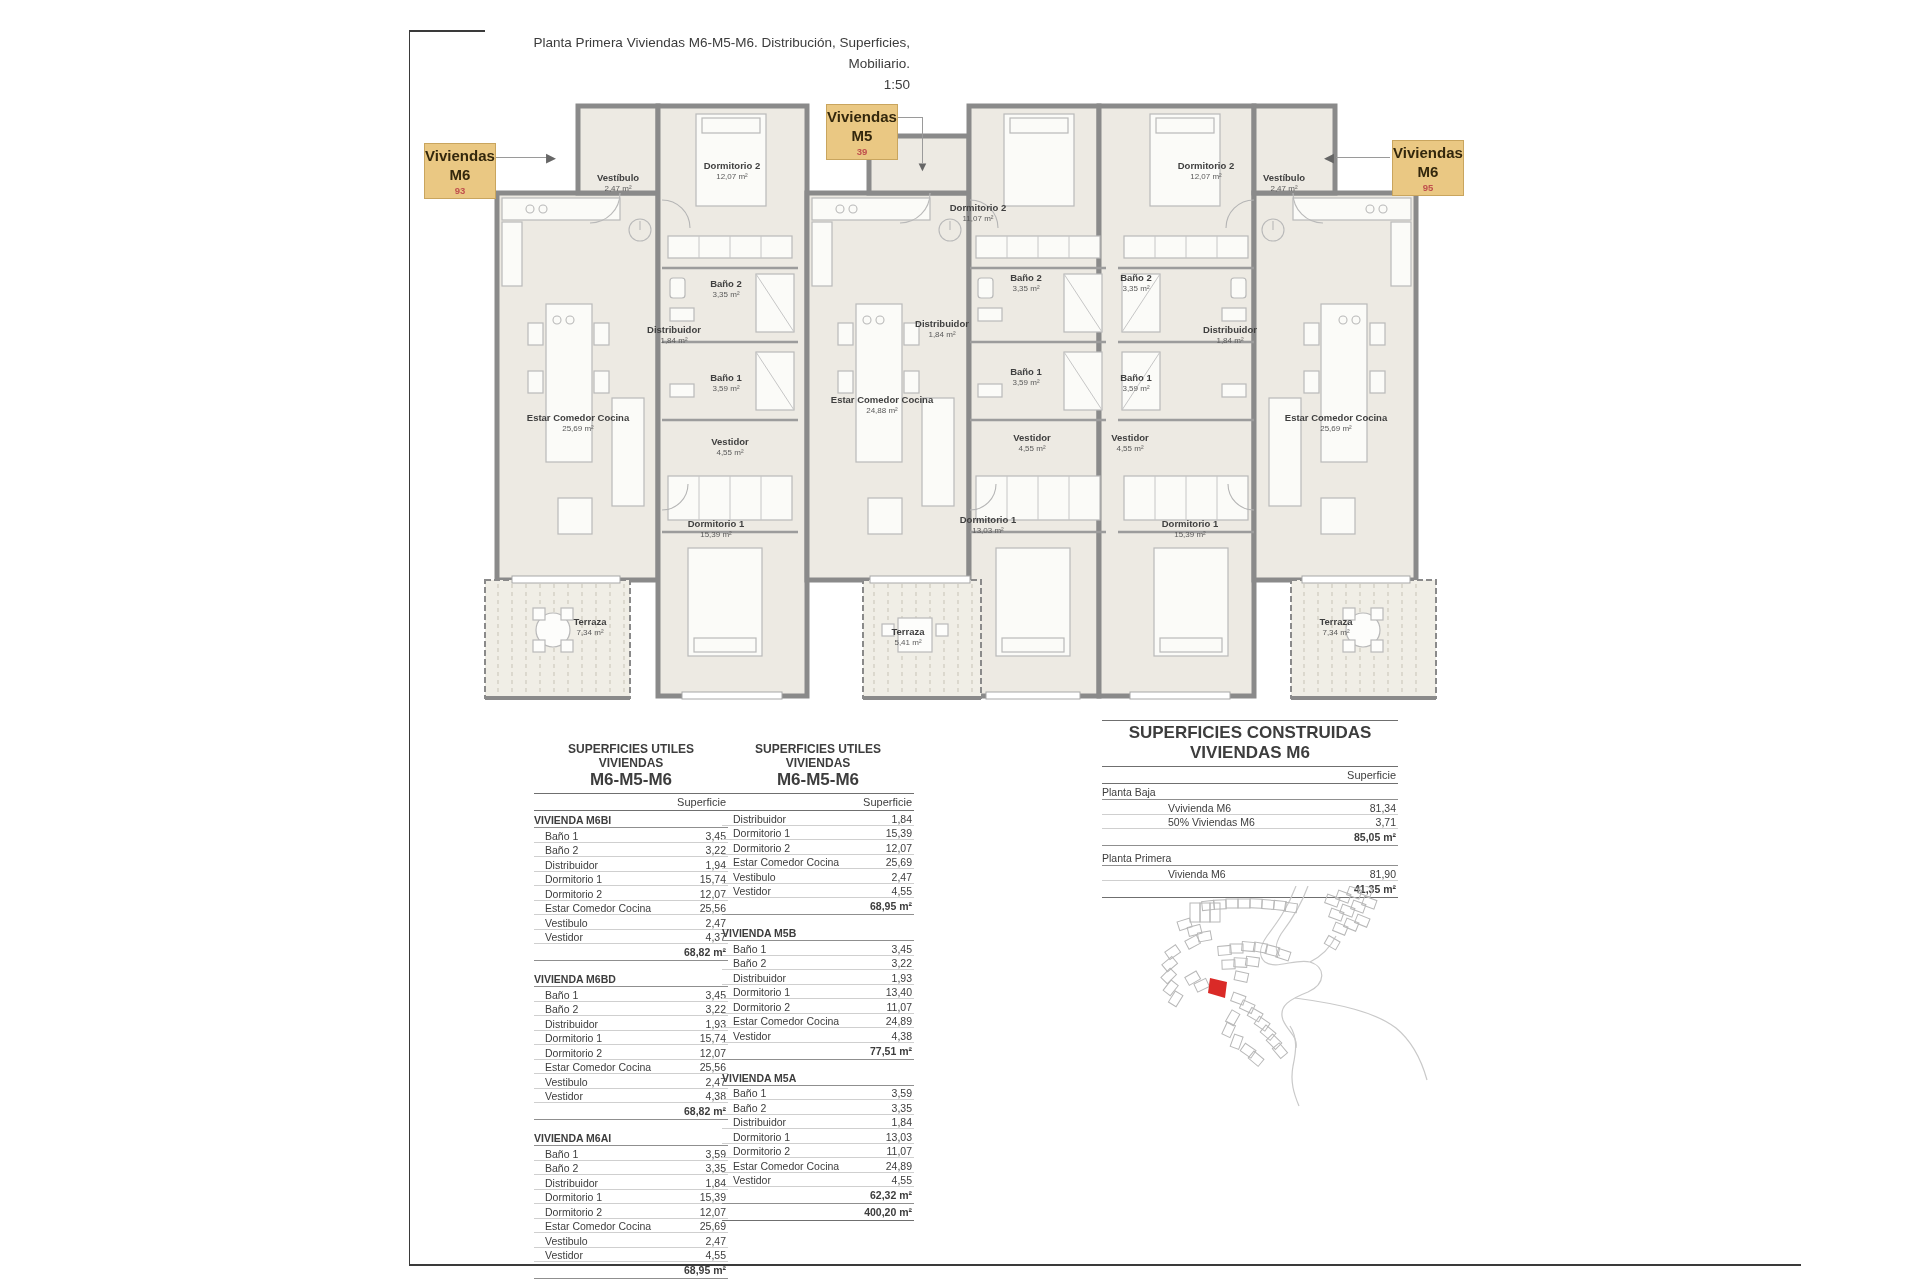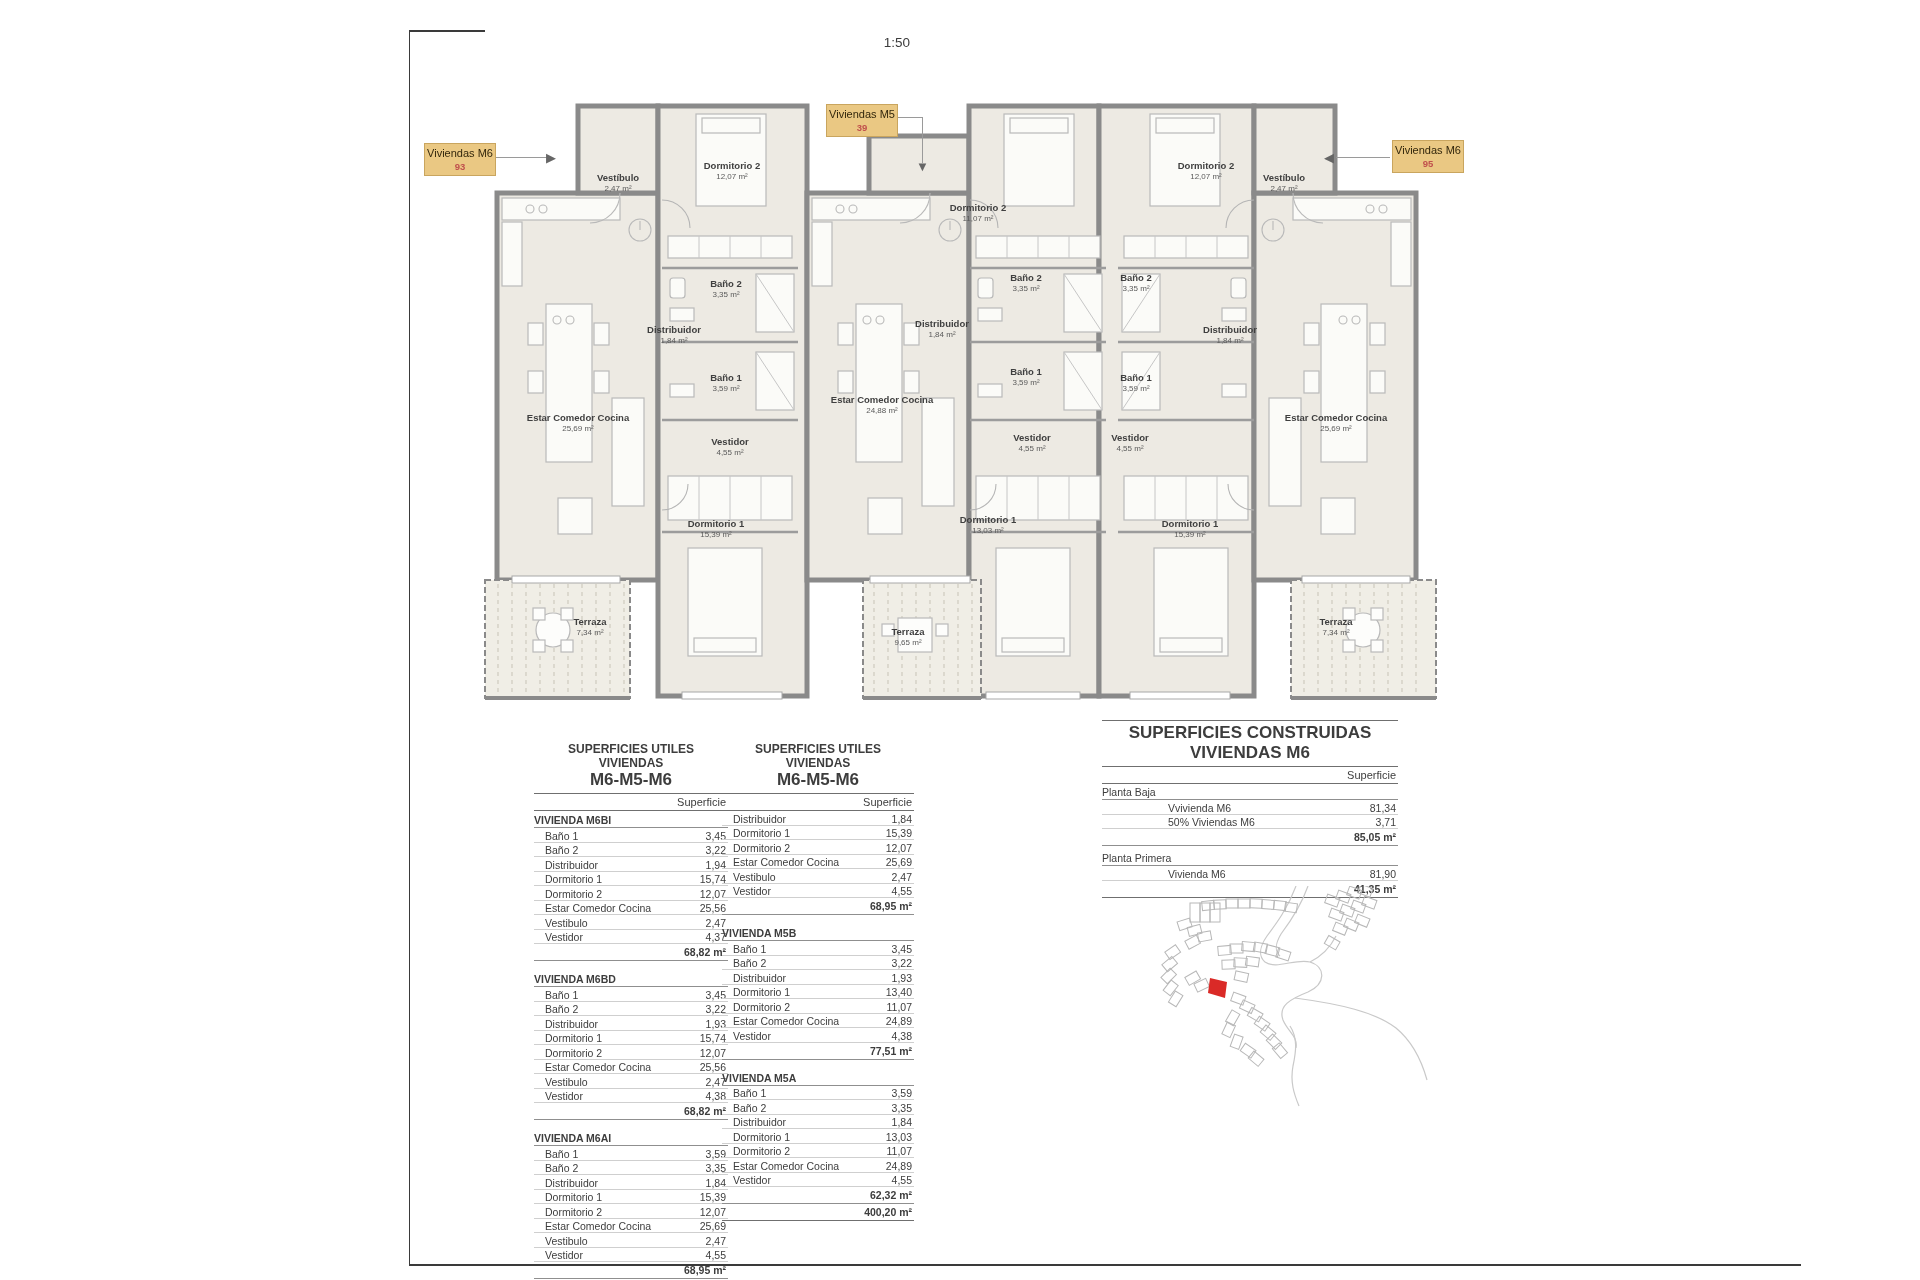--- a/index.html
+++ b/index.html
@@ -11,21 +11,21 @@
   #title-block{position:absolute;left:498px;top:33px;width:412px;text-align:right;
                font-size:13.5px;color:#3c3c3c;line-height:1.55}
   
   #plan{position:absolute;left:430px;top:80px;width:1060px;height:650px}
   #plan svg{position:absolute;left:0;top:0}
   .rl{position:absolute;text-align:center;transform:translate(-50%,0);line-height:1.3;white-space:nowrap}
   .rl .rn{font-size:9.5px;font-weight:700;color:#3f3f3f}
   .rl .ra{font-size:8px;color:#5a5a5a}
   .utag{position:absolute;width:70px;background:#EAC883;border:1px solid #c9a55e;
         text-align:center;padding:3px 0 2px;line-height:1.25;z-index:3}
-  .utag .utn{font-size:11px;font-weight:400;color:#33270c}
+  .utag .utn{font-size:15px;font-weight:700;color:#33270c}
   .utag .utnum{font-size:9.5px;font-weight:700;color:#C0504D}
   .leader{position:absolute;background:#9a9a9a;z-index:2}
   .arr{position:absolute;color:#666;font-size:13px;z-index:2;line-height:1}
   
   .tbl{position:absolute;font-size:10.5px;color:#3d3d3d}
   .tbl .t1{font-weight:700;text-align:center;font-size:12px;padding-top:2px}
   .tbl .t2{font-weight:700;text-align:center;font-size:17px;border-bottom:1.5px solid #6f6f6f;padding-bottom:3px}
   .tbl .t1.boxed{border-top:1.5px solid #6f6f6f}
   .tbl .colh{text-align:right;font-size:11px;border-bottom:1.5px solid #6f6f6f;padding:2px 2px 2px 0}
   .sec{font-weight:700;border-bottom:1px solid #8f8f8f;padding:3px 0 1px}
@@ -41,20 +41,21 @@
   #site-map{position:absolute;left:1130px;top:886px;width:300px;height:230px}
 </style>
 </head>
 <body>
 
 <div class="frame" style="left:409px;top:30px;width:1px;height:1236px"></div>
 <div class="frame" style="left:409px;top:30px;width:76px;height:2px"></div>
 <div class="frame" style="left:409px;top:1264px;width:1392px;height:2px"></div>
 
 <div id="title-block">
+  <div>Planta Primera Viviendas M6-M5-M6. Distribución, Superficies, Mobiliario.</div>
   <div>1:50</div>
 </div>
 
 <div id="plan">
 <svg width="1060" height="650" viewBox="0 0 1060 650">
   <defs>
 
     <g id="wingF">
       <g stroke="#9c9c9c" stroke-width="2.5">
         <line x1="232" y1="188" x2="368" y2="188"></line>
@@ -261,21 +262,21 @@
   <div class="rl" style="left:452px;top:314px">
       <div class="rn">Estar Comedor Cocina</div>
       <div class="ra">24,88 m²</div>
     </div>
   <div class="rl" style="left:558px;top:434px">
       <div class="rn">Dormitorio 1</div>
       <div class="ra">13,03 m²</div>
     </div>
   <div class="rl" style="left:478px;top:546px">
       <div class="rn">Terraza</div>
-      <div class="ra">9,65 m²</div>
+      <div class="ra">5,41 m²</div>
     </div>
 
   <div class="rl" style="left:776px;top:80px">
       <div class="rn">Dormitorio 2</div>
       <div class="ra">12,07 m²</div>
     </div>
   <div class="rl" style="left:854px;top:92px">
       <div class="rn">Vestíbulo</div>
       <div class="ra">2,47 m²</div>
     </div>

